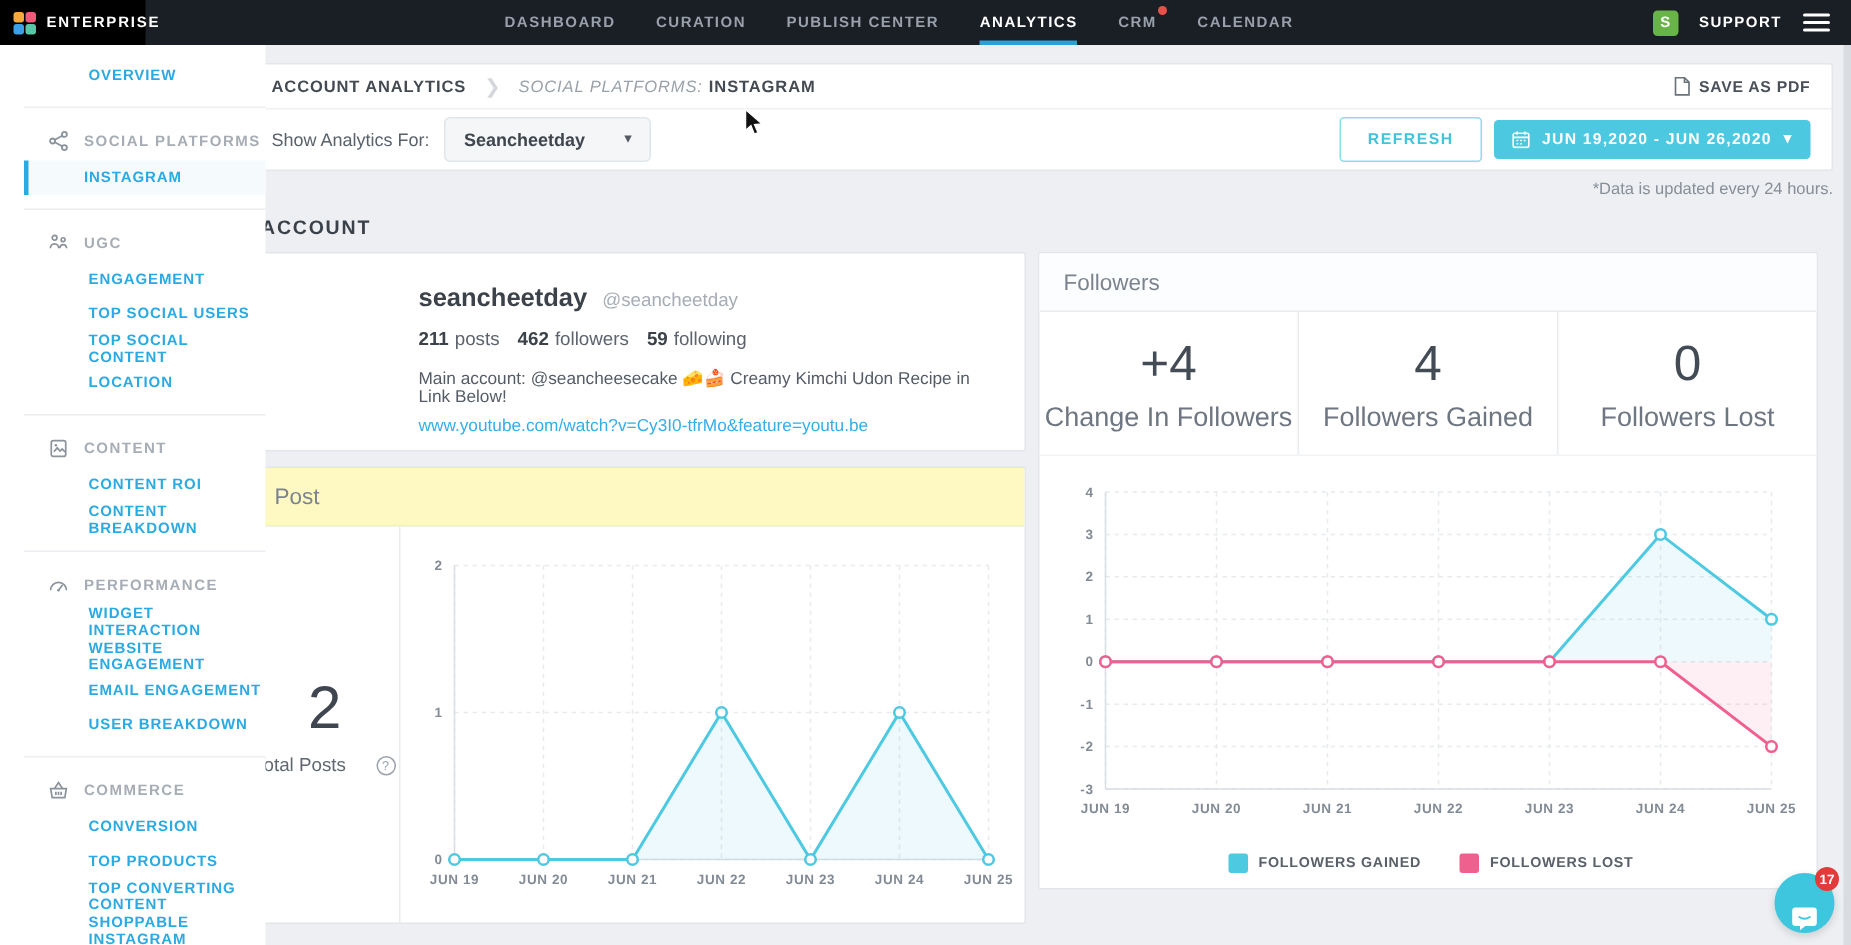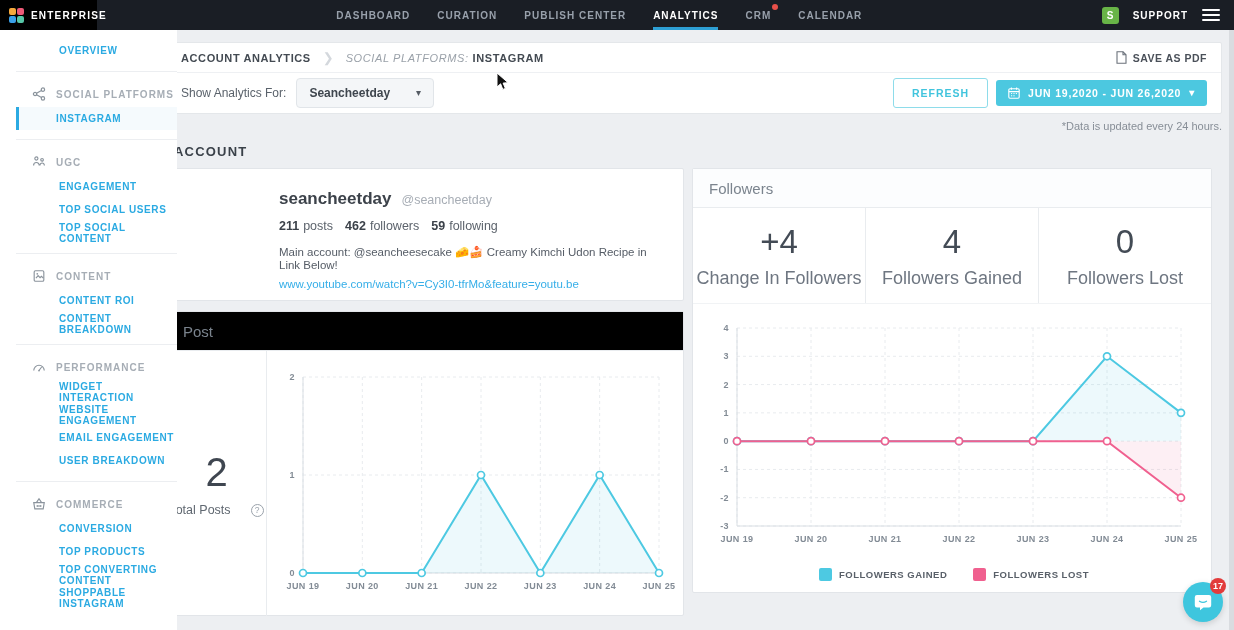--- a/index.html
+++ b/index.html
@@ -54,21 +54,21 @@
   .date-btn .chev { color:#fff; }
 
   .note-row { height:24px; display:flex; align-items:center; justify-content:flex-end; font-size:11px; color:#878e97; }
   .section-title { font-size:13px; font-weight:bold; color:#3a4149; letter-spacing:1.2px; margin:6px 0 9px 8px; }
 
   .cols { display:flex; gap:8px; }
   .col-left { width:518px; flex:0 0 auto; }
   .col-right { width:520px; flex:0 0 auto; }
 
   .panel { background:#fff; border:1px solid #e2e5e9; border-radius:2px; }
-  .panel-header { height:39px; display:flex; align-items:center; padding-left:16px; font-size:15px; color:#7b848e; border-bottom:1px solid #e9ecef; background:#000000; }
+  .panel-header { height:39px; display:flex; align-items:center; padding-left:16px; font-size:15px; color:#7b848e; border-bottom:1px solid #e9ecef; background:#fef9c3; }
 
   
   .profile-card { height:133px; display:flex; padding:18px 16px 0 18px; gap:20px; margin-bottom:10px; }
   .avatar { width:74px; height:74px; border-radius:50%; flex:0 0 auto; margin-top:6px;
     background:
       radial-gradient(circle at 50% 24%, #2c2620 0 13%, transparent 14%),
       radial-gradient(circle at 50% 40%, #caa183 0 16%, transparent 17%),
       radial-gradient(ellipse at 50% 72%, #2e2username5 0, #2e2621 0 30%, transparent 31%),
       radial-gradient(ellipse at 50% 74%, #33291f 0 32%, transparent 33%),
       linear-gradient(180deg,#b9ddf1 0%,#cde6f4 52%,#8d7a66 78%,#6d5c4b 100%);
@@ -101,21 +101,21 @@
   .f-chart-wrap { padding:10px 0 0 4px; }
   .legend { display:flex; justify-content:center; gap:26px; margin-top:2px; }
   .legend-item { display:flex; align-items:center; gap:7px; }
   .legend-swatch { width:13px; height:13px; border-radius:2px; }
   .legend-label { font-size:9.5px; font-weight:bold; color:#596069; letter-spacing:.5px; }
 
   svg text.tick { font:bold 9px "Liberation Sans", sans-serif; fill:#828b95; letter-spacing:.4px; }
 
   
   .scroll-strip { position:absolute; top:30px; right:0; width:5px; height:600px; background:#d9dce0; z-index:40; cursor:pointer; }
-  .chat-fab { position:absolute; left:1183px; top:582px; width:40px; height:40px; border-radius:50%; background:#3ec6de; z-index:50; display:flex; align-items:center; justify-content:center; cursor:pointer; box-shadow:0 2px 6px rgba(0,0,0,.15); }
+  .chat-fab { position:absolute; left:1183px; top:582px; width:40px; height:40px; border-radius:50%; background:#3ec6de; z-index:50; display:flex; align-items:flex-end; justify-content:center; cursor:pointer; box-shadow:0 2px 6px rgba(0,0,0,.15); }
   .chat-badge { position:absolute; top:-4px; right:-3px; min-width:16px; height:16px; border-radius:8px; background:#e23b3b; color:#fff; font-size:9px; font-weight:bold; display:flex; align-items:center; justify-content:center; padding:0 3px; }
   .cursor { position:absolute; left:496px; top:72px; z-index:60; pointer-events:none; }
 </style>
 </head>
 <body>
 
 <div class="topnav">
   <div class="brand">
     <span class="logo">
       <i style="background:#f5a93d"></i>
@@ -178,20 +178,21 @@
               <circle cx="11.5" cy="5.5" r="1.5"></circle>
               <path d="M1.8 12c0-2 1.4-3.4 3.2-3.4S8.2 10 8.2 12M9 12c.2-1.7 1.2-2.8 2.6-2.8s2.4 1.1 2.6 2.8"></path>
             </g>
           </svg>
       </span>
       <span>UGC</span>
     </div>
     <div class="side-item">ENGAGEMENT</div>
     <div class="side-item">TOP SOCIAL USERS</div>
     <div class="side-item">TOP SOCIAL CONTENT</div>
+    <div class="side-item">LOCATION</div>
   </div>
 
   <div class="side-block">
     <div class="side-header">
       <span class="icn">
         <svg viewBox="0 0 16 16" width="14" height="14">
             <g fill="none" stroke="currentColor" stroke-width="1.3">
               <rect x="2.5" y="2" width="11" height="12" rx="1.5"></rect>
               <path d="m4.5 10.5 2.5-3 2.2 2.4 1.6-1.6 2.2 2.2"></path>
               <circle cx="6" cy="5.5" r="1" fill="currentColor" stroke="none"></circle>

